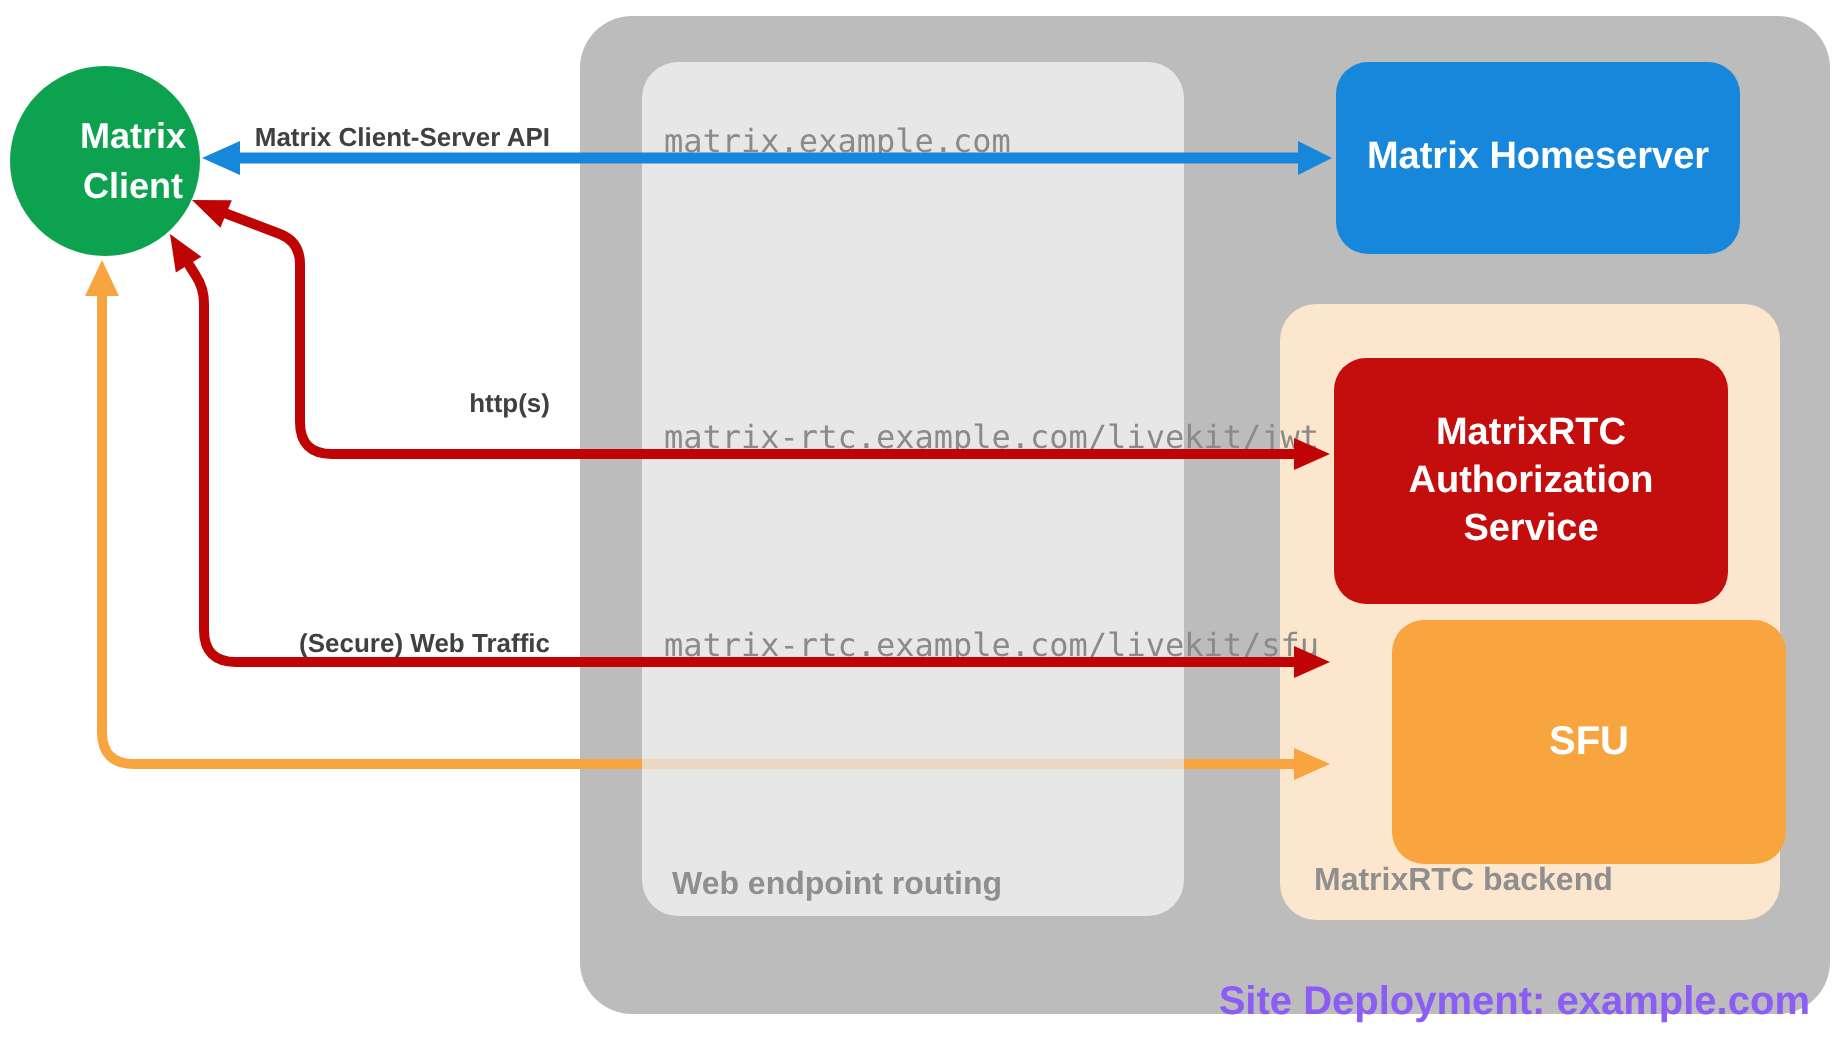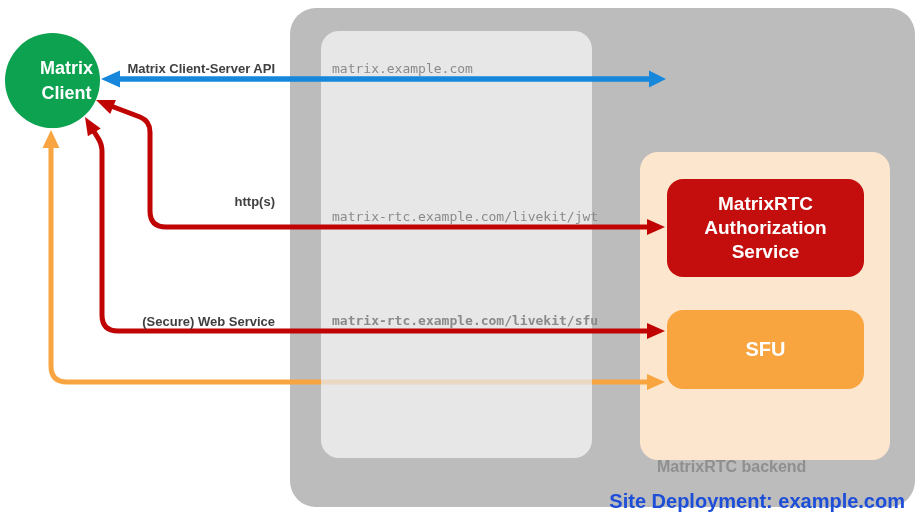--- a/index.html
+++ b/index.html
@@ -4,71 +4,75 @@
 <style>
   html,body { margin:0; padding:0; background:#ffffff; }
   .canvas {
     position:relative; width:921px; height:524px; background:#ffffff;
     font-family:"Liberation Sans", sans-serif; overflow:hidden;
   }
   .abs { position:absolute; }
 
   
   .site-box { left:290px; top:8px; width:625px; height:499px; border-radius:26px; }
-  .site-caption { right:16px; bottom:11px; font-size:20px; font-weight:bold; color:#1d4ed8; }
+  .site-caption { right:16px; bottom:11px; font-size:20px; font-weight:bold; color:#8b5cf6; }
   .routing-panel { left:321px; top:31px; width:271px; height:427px; border-radius:18px; }
   .routing-caption { left:336px; top:434px; font-size:16px; font-weight:bold; color:#8f8f8f; }
   .backend-panel { left:640px; top:152px; width:250px; height:308px; border-radius:18px; }
-  .backend-caption { left:657px; top:458px; font-size:16px; font-weight:bold; color:#8f8f8f; }
+  .backend-caption { left:657px; top:432px; font-size:16px; font-weight:bold; color:#8f8f8f; }
 
   
   .node {
     display:flex; align-items:center; justify-content:center; text-align:center;
     color:#ffffff; font-weight:bold; border-radius:16px;
   }
   .homeserver { left:668px; top:31px; width:202px; height:96px; font-size:19px; }
-  .auth { left:667px; top:179px; width:197px; height:98px; font-size:19px; line-height:24px; }
+  .auth { left:667px; top:179px; width:197px; height:123px; font-size:19px; line-height:24px; }
   .auth span { display:block; max-width:152px; }
-  .sfu { left:667px; top:310px; width:197px; height:79px; font-size:20px; }
+  .sfu { left:696px; top:310px; width:197px; height:122px; font-size:20px; }
   .client {
     left:5px; top:33px; width:95px; height:95px; border-radius:50%;
     display:flex; align-items:center; justify-content:center; text-align:center;
     color:#ffffff; font-weight:bold; font-size:18px; line-height:25px;
   }
   .client span { display:block; max-width:64px;margin-left:28px; }
 
   
-  .url { left:332px; font-family:"DejaVu Sans Mono", monospace; font-size:13px; color:#8a8a8a; white-space:nowrap; }
-  .url1 { top:61px; } .url2 { top:209px; } .url3 { top:313px;font-weight:bold; }
+  .url { left:332px; font-family:"DejaVu Sans Mono", monospace; font-size:16px; color:#8a8a8a; white-space:nowrap; }
+  .url1 { top:61px; } .url2 { top:209px; } .url3 { top:313px; }
 
   
   .alabel { right:646px; text-align:right; font-size:13px; font-weight:bold; color:#404040; white-space:nowrap; }
   .alabel1 { top:61px; } .alabel2 { top:194px; } .alabel3 { top:314px; } .alabel4 { top:365px; }
 
   svg.arrows { left:0; top:0; width:921px; height:524px; pointer-events:none; }
   svg.arrows path { fill:none; stroke-width:5; }
   svg.arrows path.thick { stroke-width:5.5; }
 </style>
 </head>
 <body>
 
 <div class="canvas">
 
   <div class="abs site-box" style="background-color: rgb(188, 188, 188);"></div>
   <div class="abs site-caption">Site Deployment: example.com</div>
 
   <div class="abs routing-panel" style="background-color: rgb(231, 231, 231);"></div>
+  <div class="abs routing-caption">Web endpoint routing</div>
 
   <div class="abs backend-panel" style="background-color: rgb(252, 230, 205);"></div>
   <div class="abs backend-caption">MatrixRTC backend</div>
 
   <div class="abs url url1">matrix.example.com</div>
   <div class="abs url url2">matrix-rtc.example.com/livekit/jwt</div>
   <div class="abs url url3">matrix-rtc.example.com/livekit/sfu</div>
 
+  <div class="abs node homeserver" style="background-color: rgb(23, 135, 219);">
+    <span>Matrix Homeserver</span>
+  </div>
   <div class="abs node auth" style="background-color: rgb(196, 13, 13);">
     <span>MatrixRTC Authorization Service</span>
   </div>
   <div class="abs node sfu" style="background-color: rgb(248, 164, 63);">
     <span>SFU</span>
   </div>
   <div class="abs client" style="background-color: rgb(13, 162, 79);">
     <span>Matrix Client</span>
   </div>
 
@@ -96,15 +100,15 @@
       <path d="M 51 147 L 51 366 Q 51 382 67 382 L 321 382" stroke="#F7A441"></path>
       <path d="M 321 382 L 592 382" stroke="#EAD8C2"></path>
       <path d="M 592 382 L 650 382" stroke="#F7A441"></path>
       <polygon points="51,130 59.5,148 42.5,148" fill="#F7A441"></polygon>
       <polygon points="665,382 647,374 647,390" fill="#F7A441"></polygon>
     </g>
   </svg>
 
   <div class="abs alabel alabel1">Matrix Client-Server API</div>
   <div class="abs alabel alabel2">http(s)</div>
-  <div class="abs alabel alabel3">(Secure) Web Service</div>
+  <div class="abs alabel alabel3">(Secure) Web Traffic</div>
 
 </div>
 
 </body></html>

